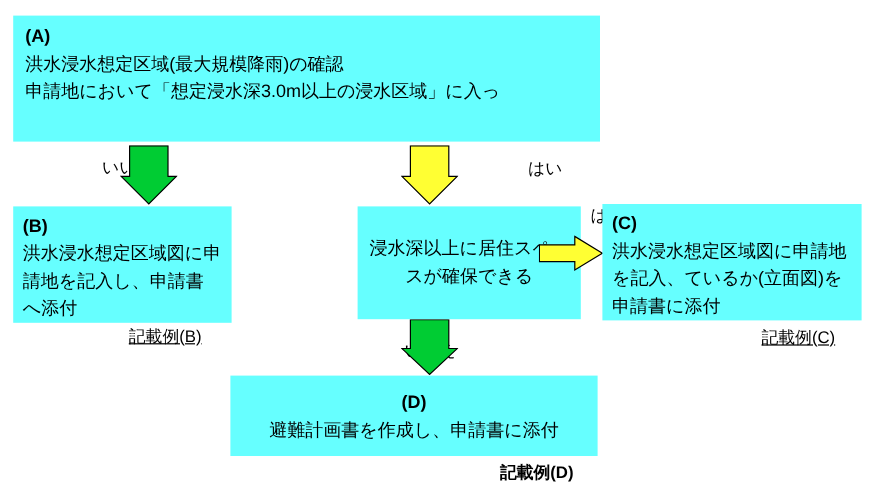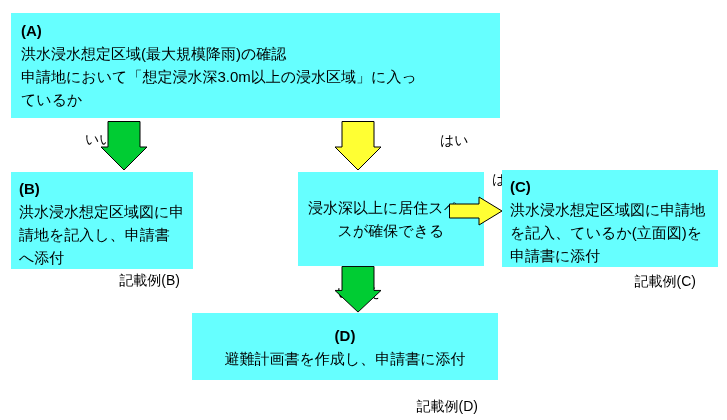--- a/index.html
+++ b/index.html
@@ -8,23 +8,23 @@
     font-family:"Liberation Sans","DejaVu Sans",sans-serif;color:#000000;
   }
   .box{position:absolute;background:#66FFFF;box-sizing:border-box;font-size:15px;line-height:23px;}
   .box-a{left:11px;top:13px;width:489px;height:105px;padding:6px 10px;}
   .box-b{left:11px;top:172px;width:182px;height:97px;padding:5px 8px;}
   .box-mid{left:262px;top:172px;width:186px;height:94px;display:flex;align-items:center;justify-content:center;text-align:center;padding:4px 8px;margin-left:36px;}
   .box-c{left:502px;top:170px;width:216px;height:97px;padding:5px 8px;}
   .box-d{left:192px;top:313px;width:306px;height:67px;display:flex;flex-direction:column;align-items:center;justify-content:center;text-align:center;}
   .box-id{font-weight:bold;}
   .caption{position:absolute;font-size:14px;text-align:right;box-sizing:border-box;}
-  .cap-b{left:14px;top:272px;width:182px;padding-right:16px;}
-  .cap-c{left:502px;top:273px;width:216px;padding-right:22px;}
-  .cap-d{left:192px;top:398px;width:306px;padding-right:20px;}
+  .cap-b{left:2px;top:272px;width:182px;padding-right:16px;text-decoration:underline;}
+  .cap-c{left:502px;top:273px;width:216px;padding-right:22px;text-decoration:underline;}
+  .cap-d{left:192px;top:385px;width:306px;padding-right:20px;font-weight:bold;}
   .flow-label{position:absolute;font-size:14px;white-space:nowrap;margin-left:40px;}
   .lbl-no1{left:45px;top:131px;}
   .lbl-yes1{left:400px;top:132px;}
   .lbl-yes2{left:452px;top:171px;}
   .lbl-no2{left:297px;top:284px;}
   .arrow{position:absolute;}
   .arr-no1{left:100px;top:121px;}
   .arr-yes1{left:334px;top:121px;}
   .arr-yes2{left:449px;top:196px;}
   .arr-no2{left:334px;top:266px;}
@@ -33,21 +33,20 @@
 </style>
 </head>
 <body>
 
 <div class="stage">
 
   <div class="box box-a" style="background: rgb(102, 255, 255);">
     <div class="box-id">(A)</div>
     <div>洪水浸水想定区域(最大規模降雨)の確認</div>
     <div>申請地において「想定浸水深3.0m以上の浸水区域」に入っ</div>
-    <div>ているか</div>
   </div>
 
   <div class="flow-label lbl-no1">いいえ</div>
   <div class="flow-label lbl-yes1">はい</div>
 
   <svg class="arrow arr-no1" width="48" height="50" viewBox="0 0 48 50">
     <polygon points="8,0.5 40,0.5 40,26 47,26 24,49 1,26 8,26" stroke="#000000" stroke-width="1" fill="#00CC33"></polygon>
   </svg>
 
   <svg class="arrow arr-yes1" width="48" height="50" viewBox="0 0 48 50">

